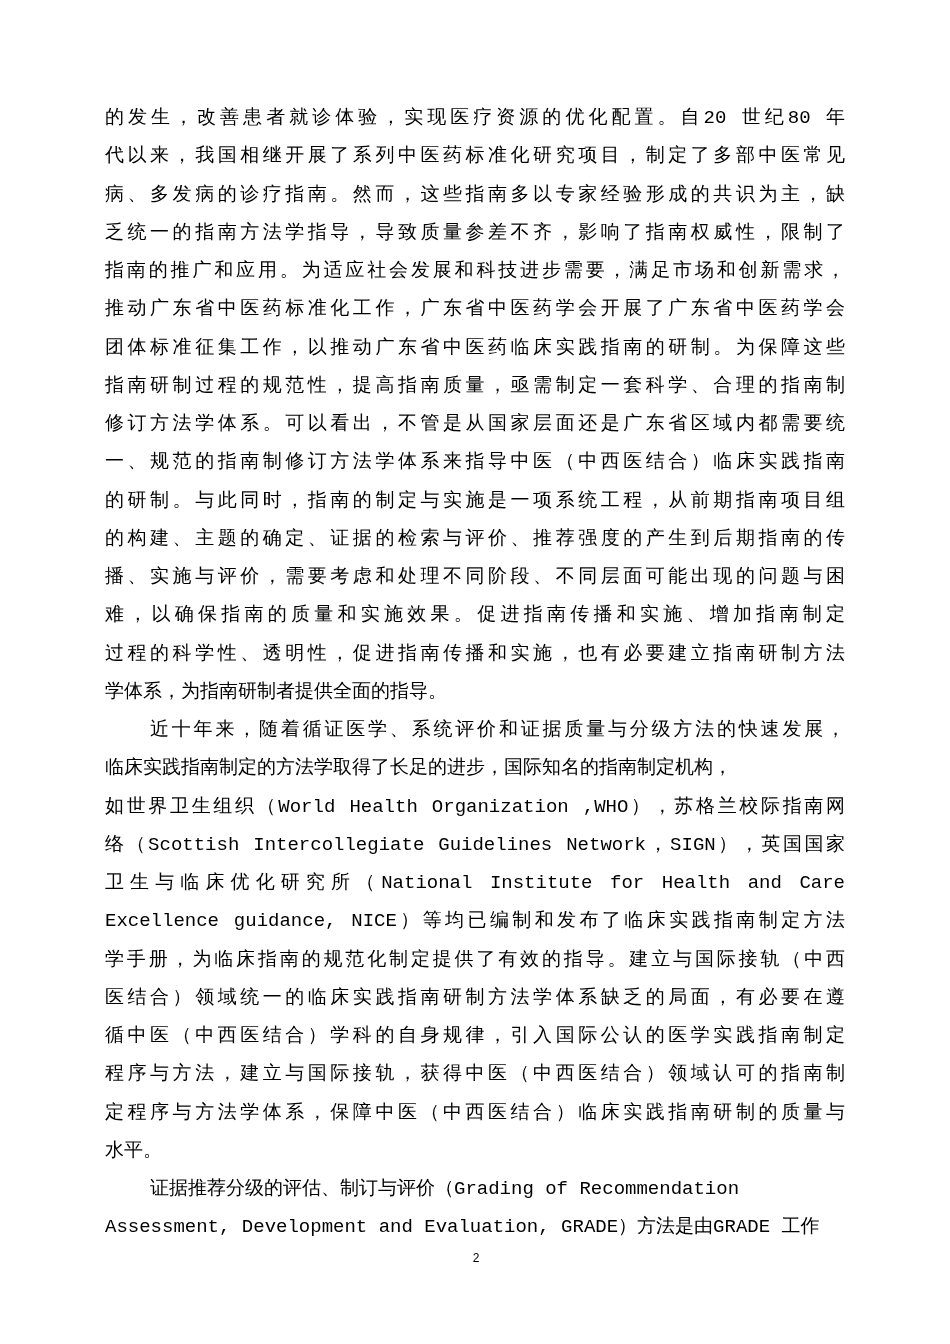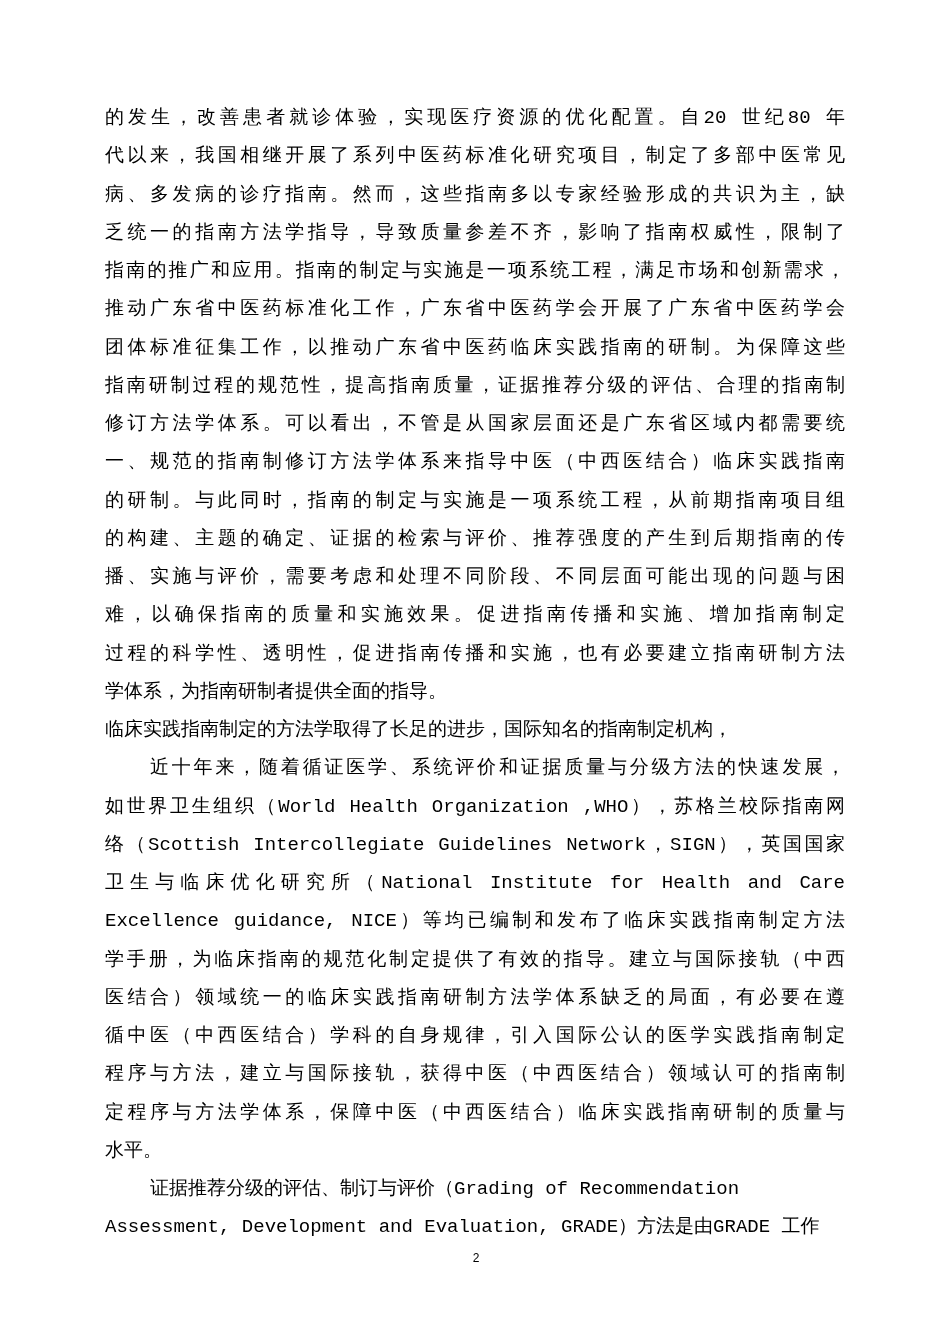--- a/index.html
+++ b/index.html
@@ -60,37 +60,37 @@
 <body>
 
 <div class="page">
   <div class="body-text">
 
     <div class="paragraph">
       <div class="line full">的发生，改善患者就诊体验，实现医疗资源的优化配置。自20 世纪80 年</div>
       <div class="line full">代以来，我国相继开展了系列中医药标准化研究项目，制定了多部中医常见</div>
       <div class="line full">病、多发病的诊疗指南。然而，这些指南多以专家经验形成的共识为主，缺</div>
       <div class="line full">乏统一的指南方法学指导，导致质量参差不齐，影响了指南权威性，限制了</div>
-      <div class="line full">指南的推广和应用。指南的制定与实施是一项系统工程，满足市场和创新需求，</div>
+      <div class="line full">指南的推广和应用。为适应社会发展和科技进步需要，满足市场和创新需求，</div>
       <div class="line full">推动广东省中医药标准化工作，广东省中医药学会开展了广东省中医药学会</div>
       <div class="line full">团体标准征集工作，以推动广东省中医药临床实践指南的研制。为保障这些</div>
-      <div class="line full">指南研制过程的规范性，提高指南质量，证据推荐分级的评估、合理的指南制</div>
+      <div class="line full">指南研制过程的规范性，提高指南质量，亟需制定一套科学、合理的指南制</div>
       <div class="line full">修订方法学体系。可以看出，不管是从国家层面还是广东省区域内都需要统</div>
       <div class="line full">一、规范的指南制修订方法学体系来指导中医（中西医结合）临床实践指南</div>
       <div class="line full">的研制。与此同时，指南的制定与实施是一项系统工程，从前期指南项目组</div>
       <div class="line full">的构建、主题的确定、证据的检索与评价、推荐强度的产生到后期指南的传</div>
       <div class="line full">播、实施与评价，需要考虑和处理不同阶段、不同层面可能出现的问题与困</div>
       <div class="line full">难，以确保指南的质量和实施效果。促进指南传播和实施、增加指南制定</div>
       <div class="line full">过程的科学性、透明性，促进指南传播和实施，也有必要建立指南研制方法</div>
       <div class="line">学体系，为指南研制者提供全面的指导。</div>
     </div>
 
     <div class="paragraph">
+      <div class="line full indent">近十年来，随着循证医学、系统评价和证据质量与分级方法的快速发展，</div>
       <div class="line">临床实践指南制定的方法学取得了长足的进步，国际知名的指南制定机构，</div>
-      <div class="line full indent">近十年来，随着循证医学、系统评价和证据质量与分级方法的快速发展，</div>
       <div class="line full">如世界卫生组织（World Health Organization ,WHO），苏格兰校际指南网</div>
       <div class="line full">络（Scottish Intercollegiate Guidelines Network，SIGN），英国国家</div>
       <div class="line full">卫生与临床优化研究所（National Institute for Health and Care</div>
       <div class="line full">Excellence guidance, NICE）等均已编制和发布了临床实践指南制定方法</div>
       <div class="line full">学手册，为临床指南的规范化制定提供了有效的指导。建立与国际接轨（中西</div>
       <div class="line full">医结合）领域统一的临床实践指南研制方法学体系缺乏的局面，有必要在遵</div>
       <div class="line full">循中医（中西医结合）学科的自身规律，引入国际公认的医学实践指南制定</div>
       <div class="line full">程序与方法，建立与国际接轨，获得中医（中西医结合）领域认可的指南制</div>
       <div class="line full">定程序与方法学体系，保障中医（中西医结合）临床实践指南研制的质量与</div>
       <div class="line">水平。</div>

